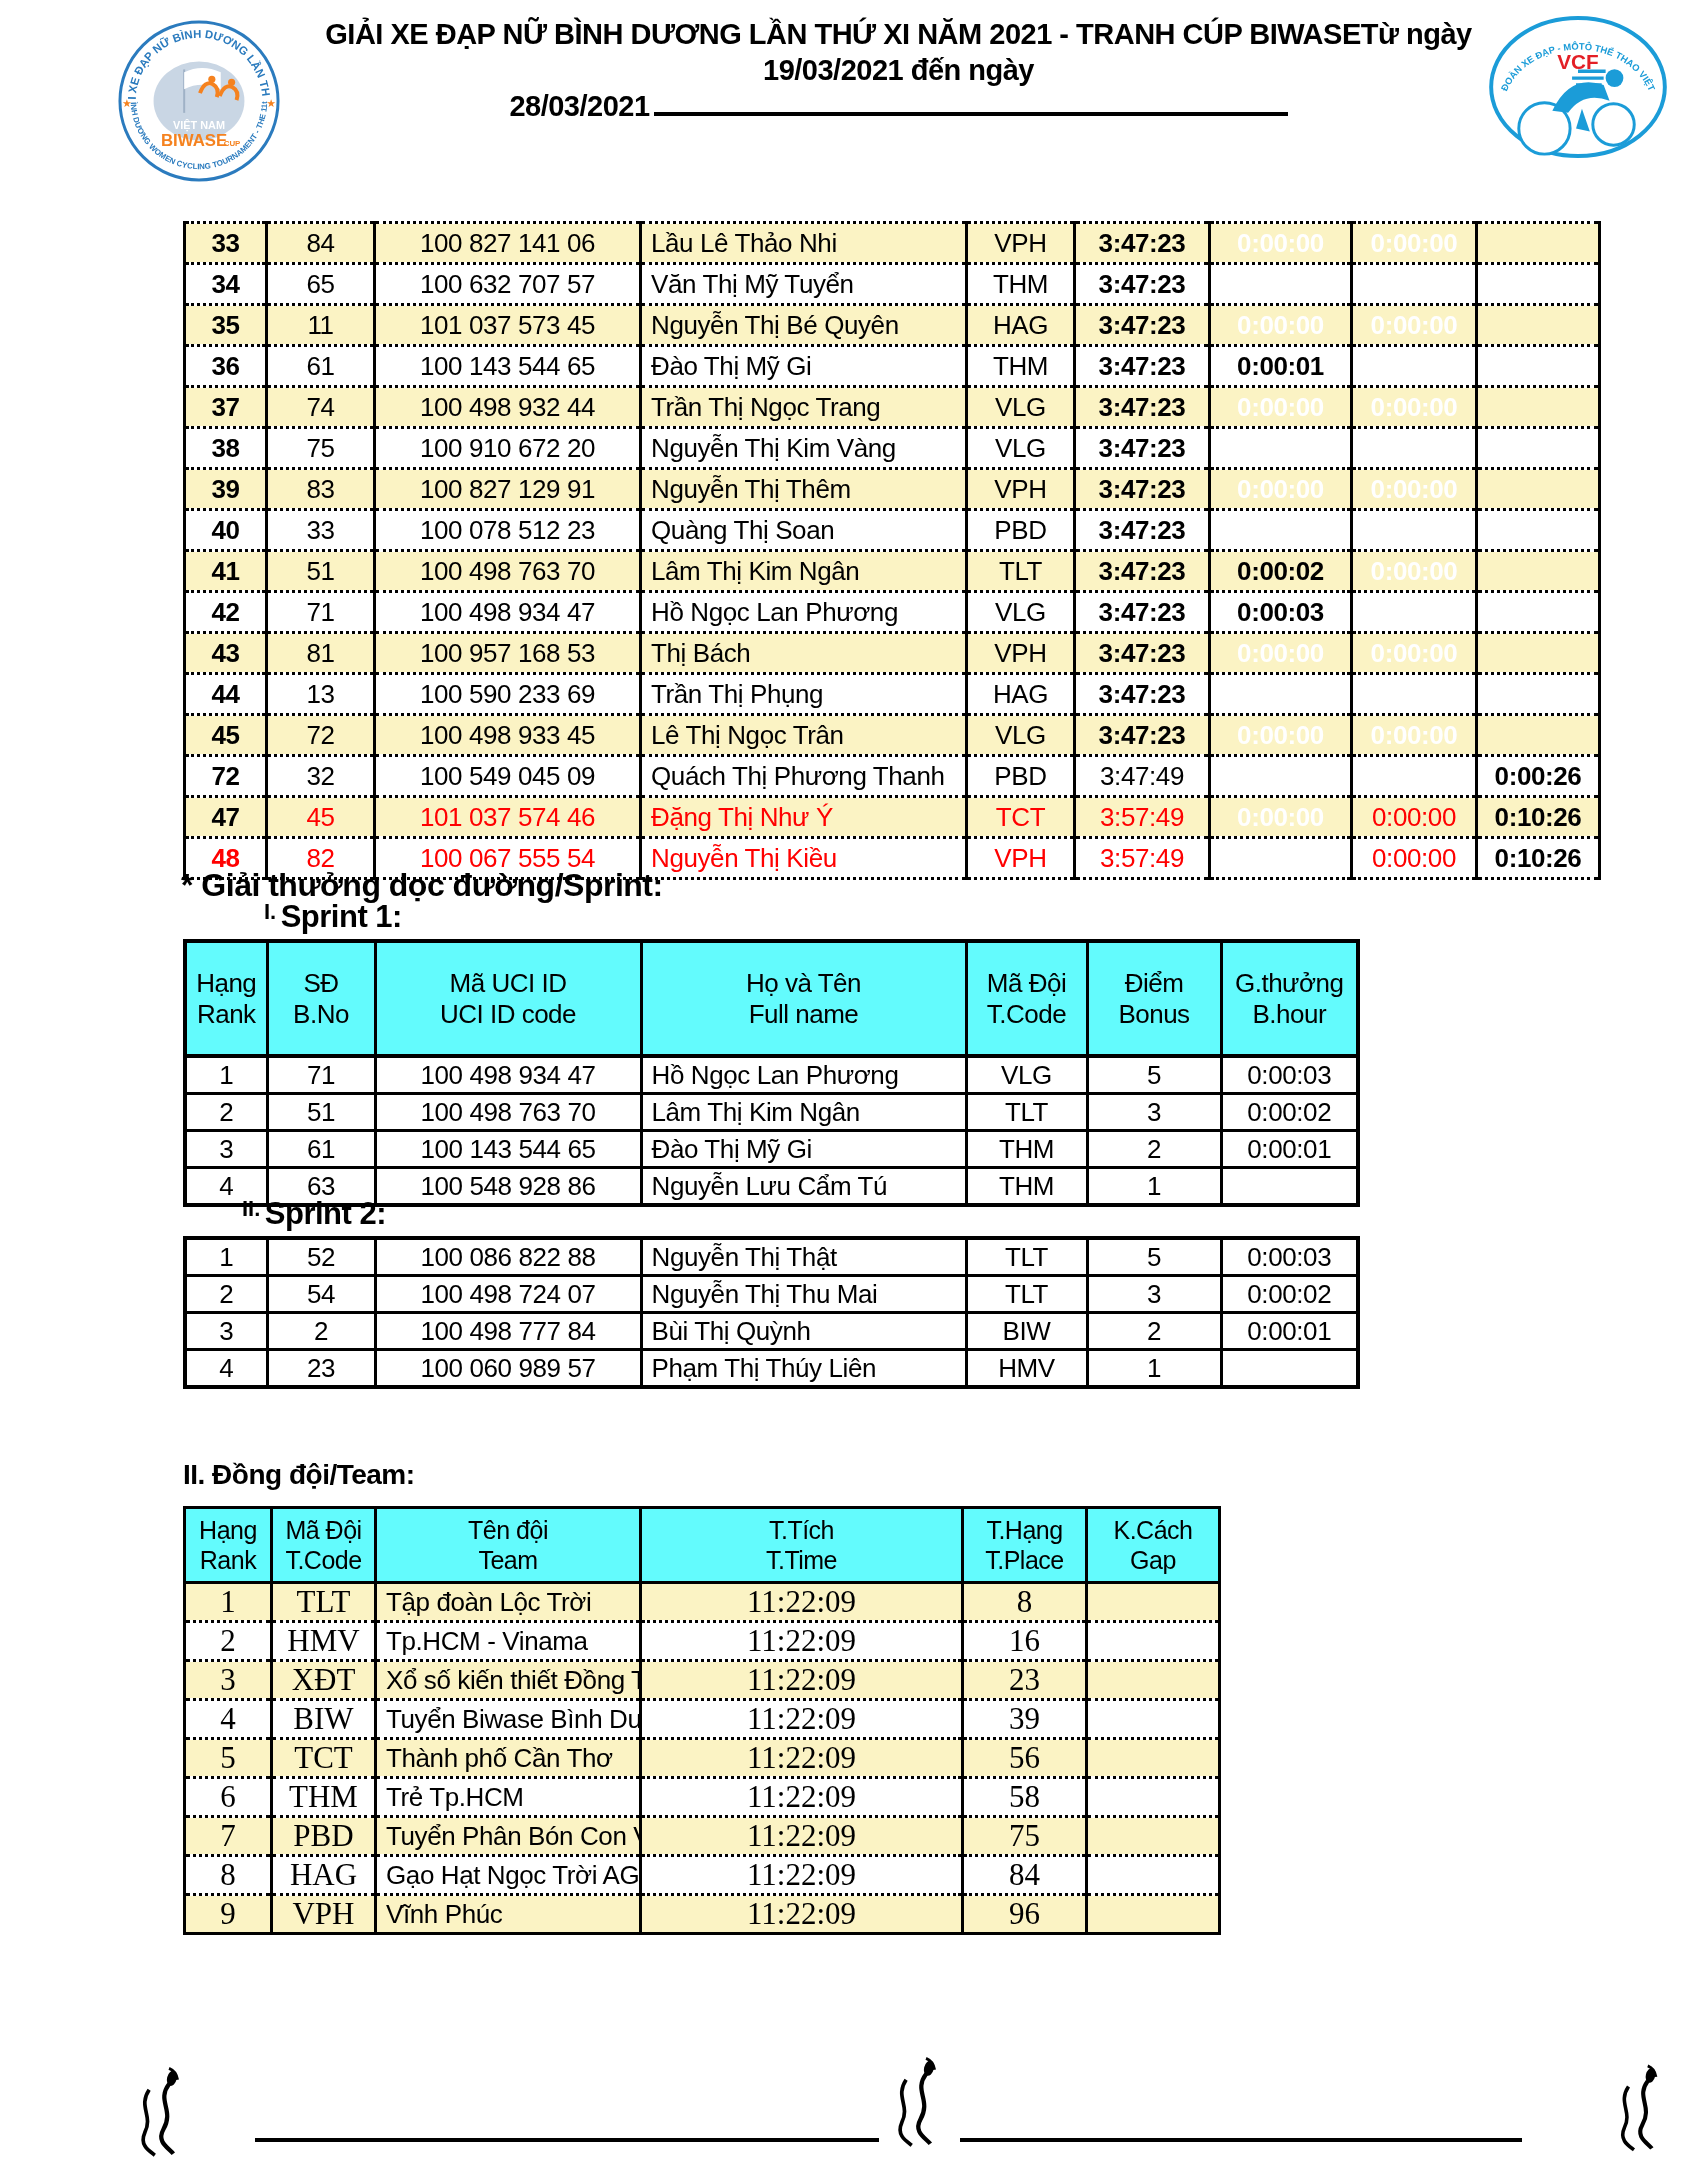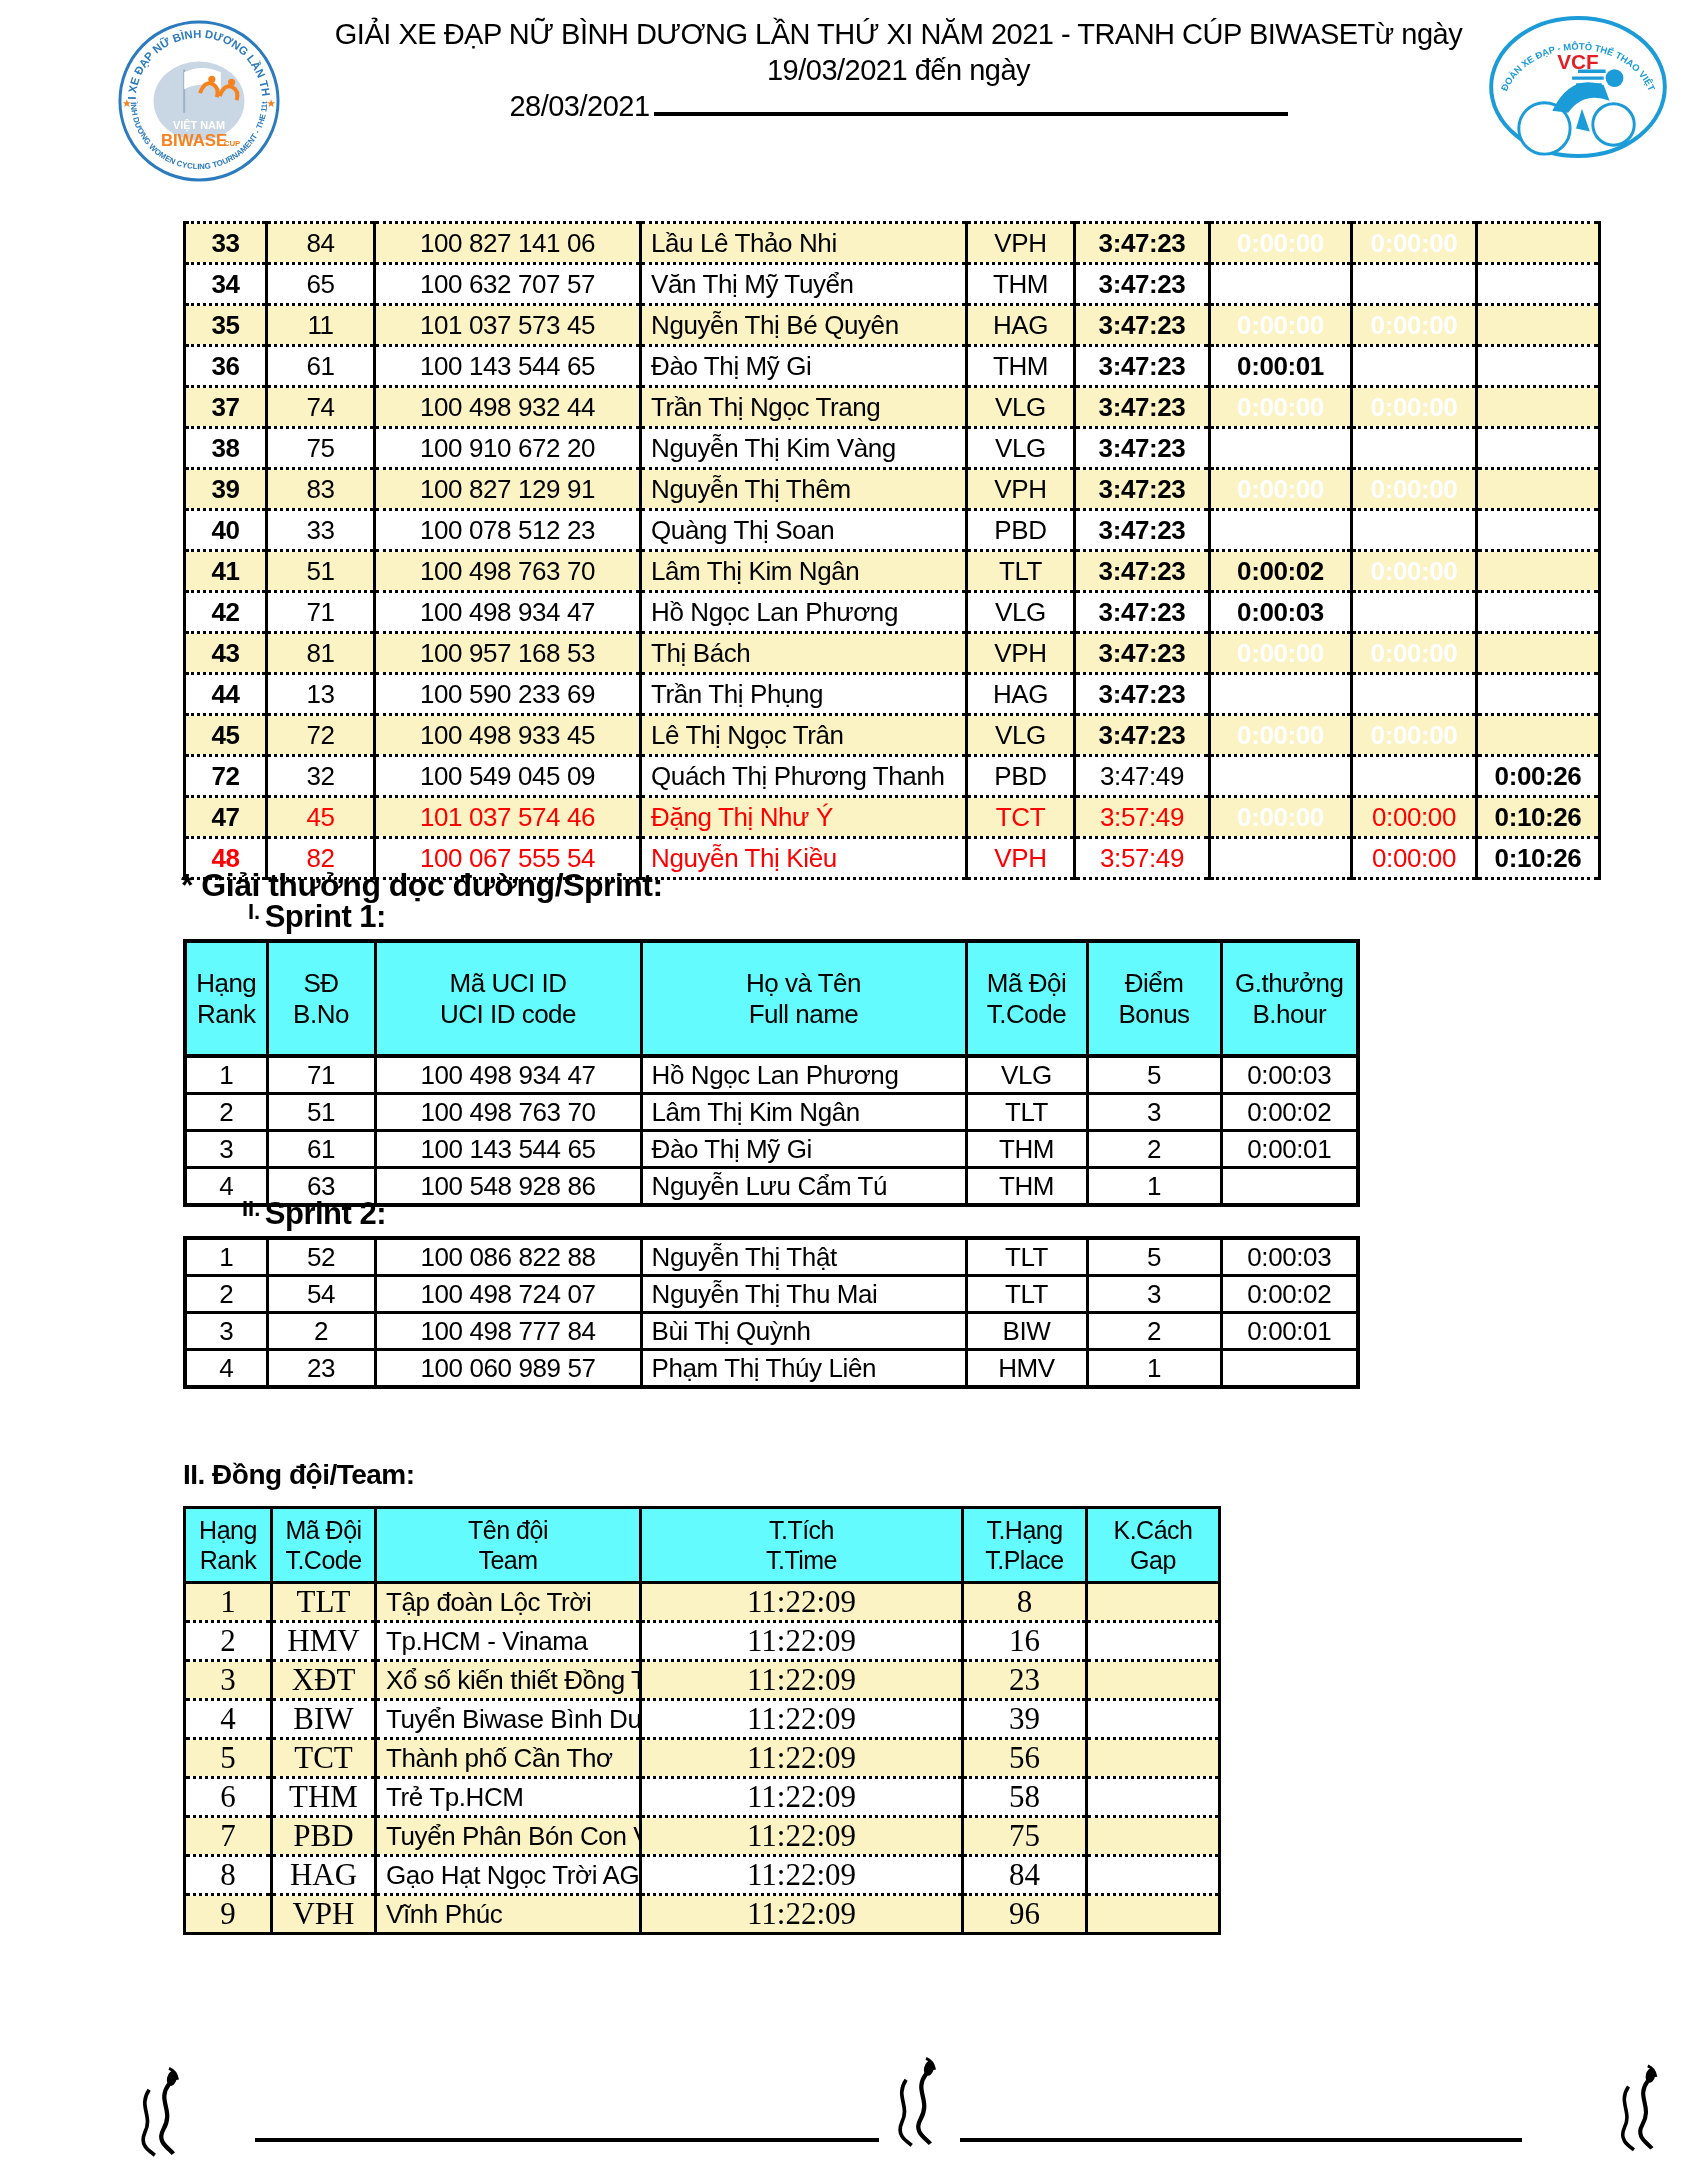--- a/index.html
+++ b/index.html
@@ -1,21 +1,21 @@
 <!DOCTYPE html>
 <html><head>
 <meta charset="utf-8">
 <style>
   html,body{margin:0;padding:0;background:#888}
   .page{position:relative;width:1683px;height:2178px;background:#fff;
         font-family:"Liberation Sans",sans-serif;color:#000;overflow:hidden}
 
   
   .title{position:absolute;left:292px;top:16px;width:1213px;text-align:center;
-         font-weight:normal;font-size:29px;line-height:36px;letter-spacing:-0.5px}
+         font-weight:bold;font-size:29px;line-height:36px;letter-spacing:-0.5px}
   .uline{display:inline-block;width:634px;border-bottom:4px solid #000;height:4px;margin-left:4px}
 
   
   table{border-collapse:collapse;table-layout:fixed;position:absolute}
   td,th{overflow:hidden;white-space:nowrap;text-align:center;padding:0 4px;
         font-size:26px;letter-spacing:-0.4px;font-weight:normal}
 
   
   .main{left:183px;top:221px;width:1414px}
   .main td{height:38px;border-left:3px solid #000;border-right:3px solid #000;
@@ -46,21 +46,21 @@
   .gw{color:#FFFFFF;font-weight:bold}
   .rd{color:#FF0000}
   .sf{font-family:"Liberation Serif",serif;font-size:31px;letter-spacing:0}
 
   
   .sec{position:absolute;font-weight:bold;white-space:nowrap}
   .sec-sprint{left:181px;top:867px;font-size:32px;letter-spacing:-0.5px}
   .lbl{position:absolute;white-space:nowrap}
   .lbl .pre{font-weight:bold;font-size:22px;vertical-align:top}
   .lbl .big{font-weight:bold;font-size:31px;letter-spacing:-0.5px}
-  .lbl-s1{left:248px;top:899px}
+  .lbl-s1{left:264px;top:899px}
   .lbl-s2{left:242px;top:1196px}
   .sec-team{left:183px;top:1459px;font-size:28px;letter-spacing:-0.5px}
 
   
   .logoL{position:absolute;left:109px;top:18px}
   .logoR{position:absolute;left:1483px;top:12px}
 
   
   .rule{position:absolute;height:0;border-top:4px solid #000}
   .rule1{left:255px;top:2138px;width:624px}

